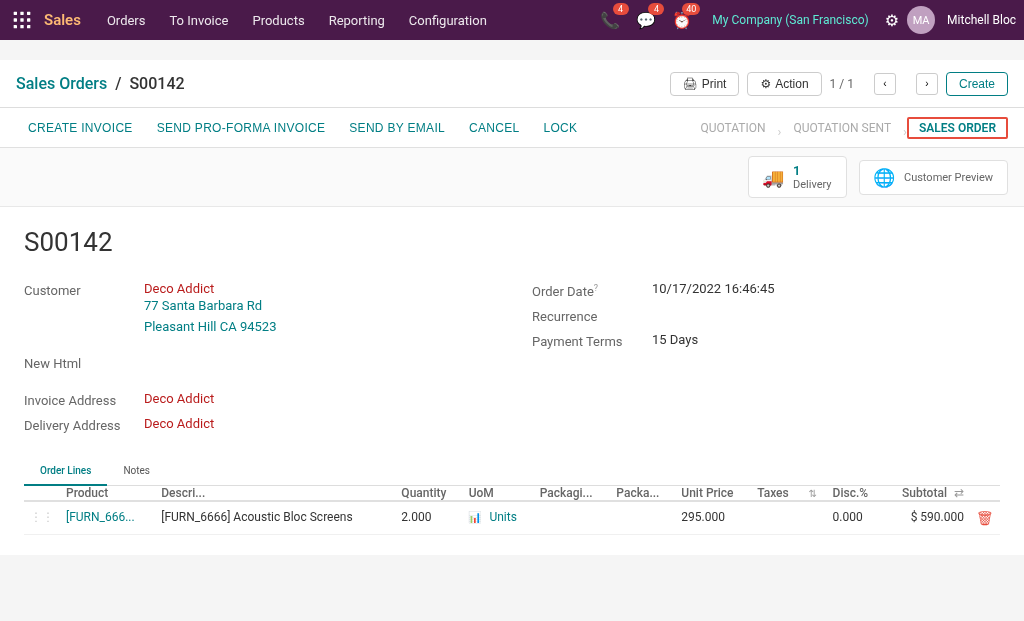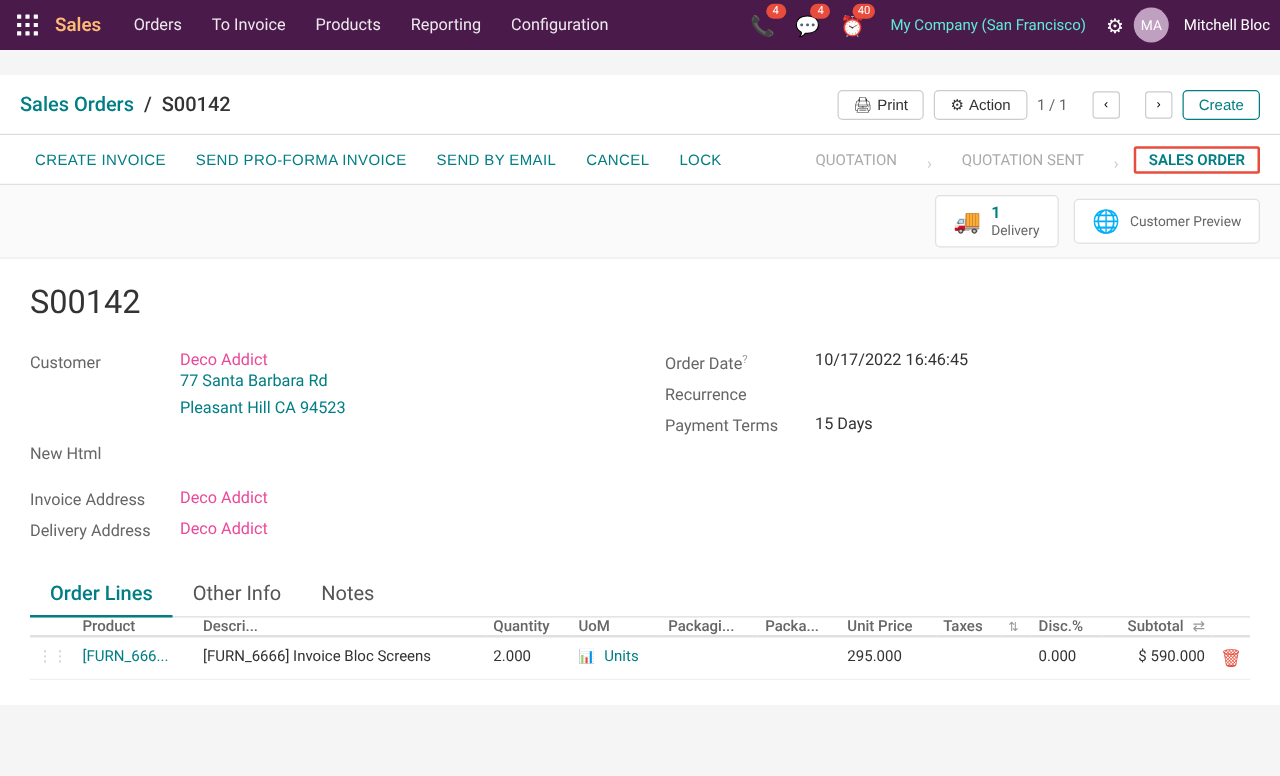--- a/index.html
+++ b/index.html
@@ -45,27 +45,27 @@
     .smart-btn-label { font-size: 11px; color: #666; }
 
     
     .main-content { background: white; margin: 0; padding: 20px 24px; }
     .order-title { font-size: 26px; font-weight: 400; color: #333; margin-bottom: 20px; }
 
     
     .form-grid { display: grid; grid-template-columns: 1fr 1fr; gap: 0 40px; margin-bottom: 20px; }
     .form-row { display: flex; align-items: flex-start; padding: 4px 0; }
     .form-label { color: #666; min-width: 120px; font-size: 13px; flex-shrink: 0; padding-top: 2px; }
-    .form-value { color: #ec4899; font-size: 13px; cursor: pointer; }
+    .form-value { color: #b91c1c; font-size: 13px; cursor: pointer; }
     .form-value.black { color: #333; }
     .form-value.address { color: #017e84; line-height: 1.6; }
 
     
     .tabs-bar { display: flex; border-bottom: 1px solid #ddd; margin-bottom: 0; }
-    .tab { padding: 8px 16px; cursor: pointer; font-size: 16px; color: #555; border-bottom: 2px solid transparent; margin-bottom: -1px; }
+    .tab { padding: 8px 16px; cursor: pointer; font-size: 10px; color: #555; border-bottom: 2px solid transparent; margin-bottom: -1px; }
     .tab.active { color: #017e84; border-bottom: 2px solid #017e84; font-weight: 500; }
 
     
     .table-container { overflow-x: auto; }
     table { width: 100%; border-collapse: collapse; font-size: 12px; }
     thead tr { border-bottom: 2px solid #e0e0e0; }
     thead th { padding: 0 6px; text-align: left; font-weight: 500; color: #666; white-space: nowrap; }
     tbody tr { border-bottom: 1px solid #f0f0f0; }
     tbody td { padding: 8px 6px; vertical-align: top; color: #333; }
     .td-blue { color: #017e84; cursor: pointer; }
@@ -152,21 +152,21 @@
     </div>
 
     <div class="action-bar">
       <button class="action-btn">CREATE INVOICE</button>
       <button class="action-btn">SEND PRO-FORMA INVOICE</button>
       <button class="action-btn">SEND BY EMAIL</button>
       <button class="action-btn">CANCEL</button>
       <button class="action-btn">LOCK</button>
       <div style="flex:1"></div>
 
-      <div style="display:flex;align-items:flex-end;gap:12px">
+      <div style="display:flex;align-items:flex-end;gap:0">
         <span class="status-step">QUOTATION</span>
         <span style="color:#ccc">›</span>
         <span class="status-step">QUOTATION SENT</span>
         <span style="color:#ccc">›</span>
         <span class="status-step active">SALES ORDER</span>
       </div>
     </div>
 
     <div class="smart-buttons">
       <div class="smart-btn">
@@ -223,21 +223,20 @@
           </div>
           <div class="form-row">
             <span class="form-label">Payment Terms</span>
             <span class="form-value black">15 Days</span>
           </div>
         </div>
       </div>
 
       <div class="tabs-bar">
         <div class="tab active">Order Lines</div>
-        <div class="tab">Other Info</div>
         <div class="tab">Notes</div>
       </div>
 
       <div class="table-container">
         <table>
           <thead>
             <tr>
               <th style="width:20px"></th>
               <th><span>Product</span></th>
               <th><span>Descri...</span></th>
@@ -254,21 +253,21 @@
                 <span style="cursor:pointer;color:#999;margin-left:4px">⇄</span>
               </th>
               <th style="width:30px"></th>
             </tr>
           </thead>
           <tbody>
             <tr>
               <td><span class="drag-handle">⋮⋮</span></td>
               <td class="td-blue">[FURN_666...</td>
               <td>
-                <span>[FURN_6666] Invoice Bloc Screens</span>
+                <span>[FURN_6666] Acoustic Bloc Screens</span>
               </td>
               <td>2.000</td>
               <td>
                 <span style="display:inline-block;margin-right:4px;font-size:11px">📊</span>
                 <span class="td-blue">Units</span>
               </td>
               <td></td>
               <td></td>
               <td>295.000</td>
               <td></td>

